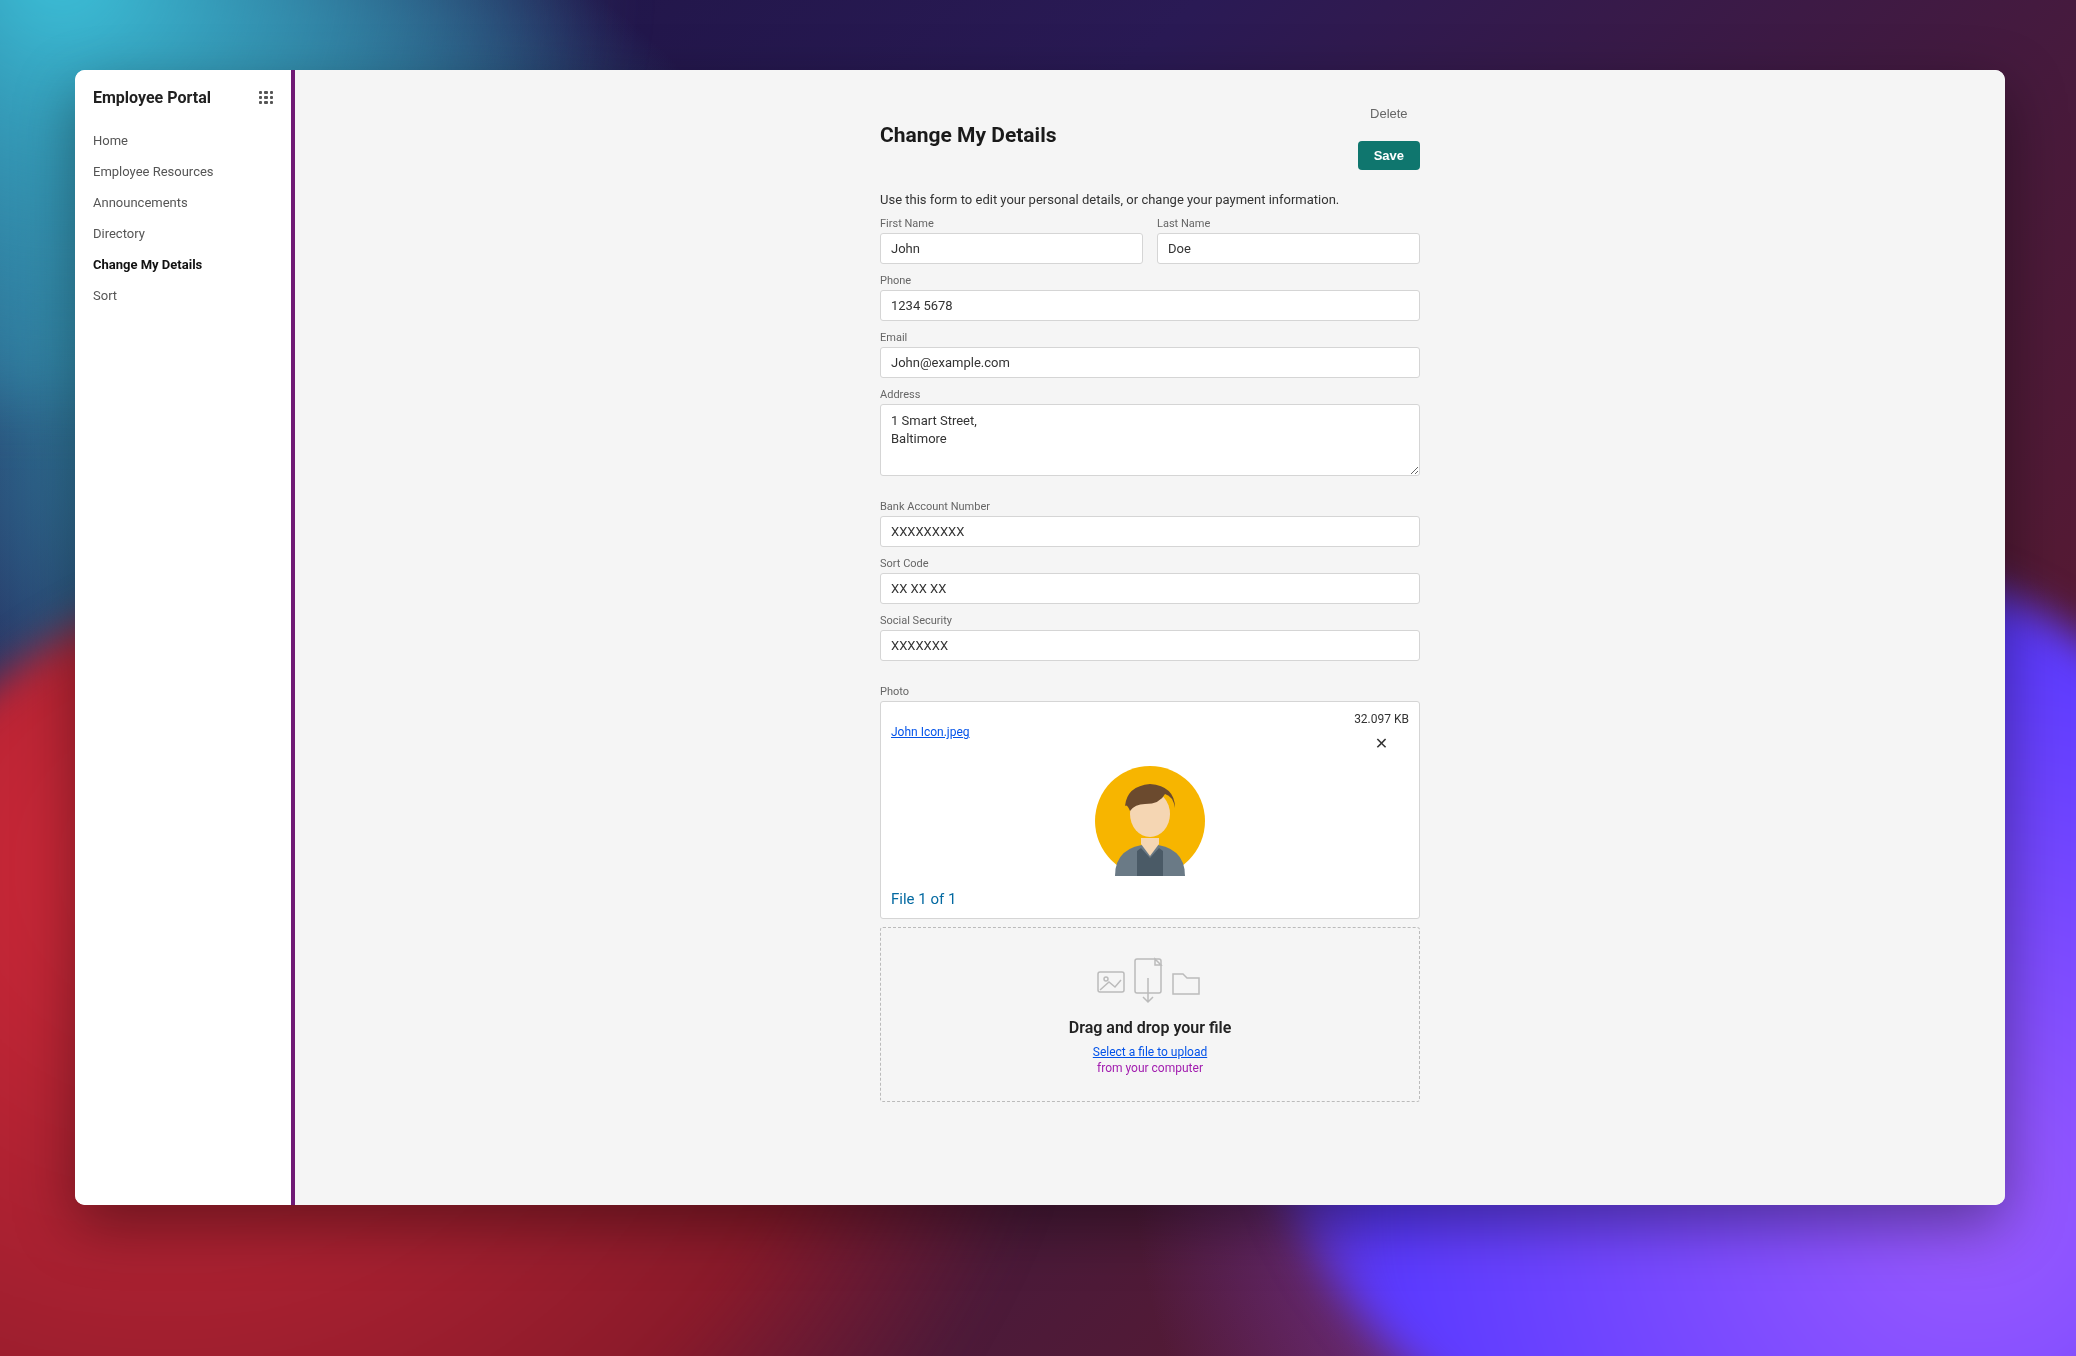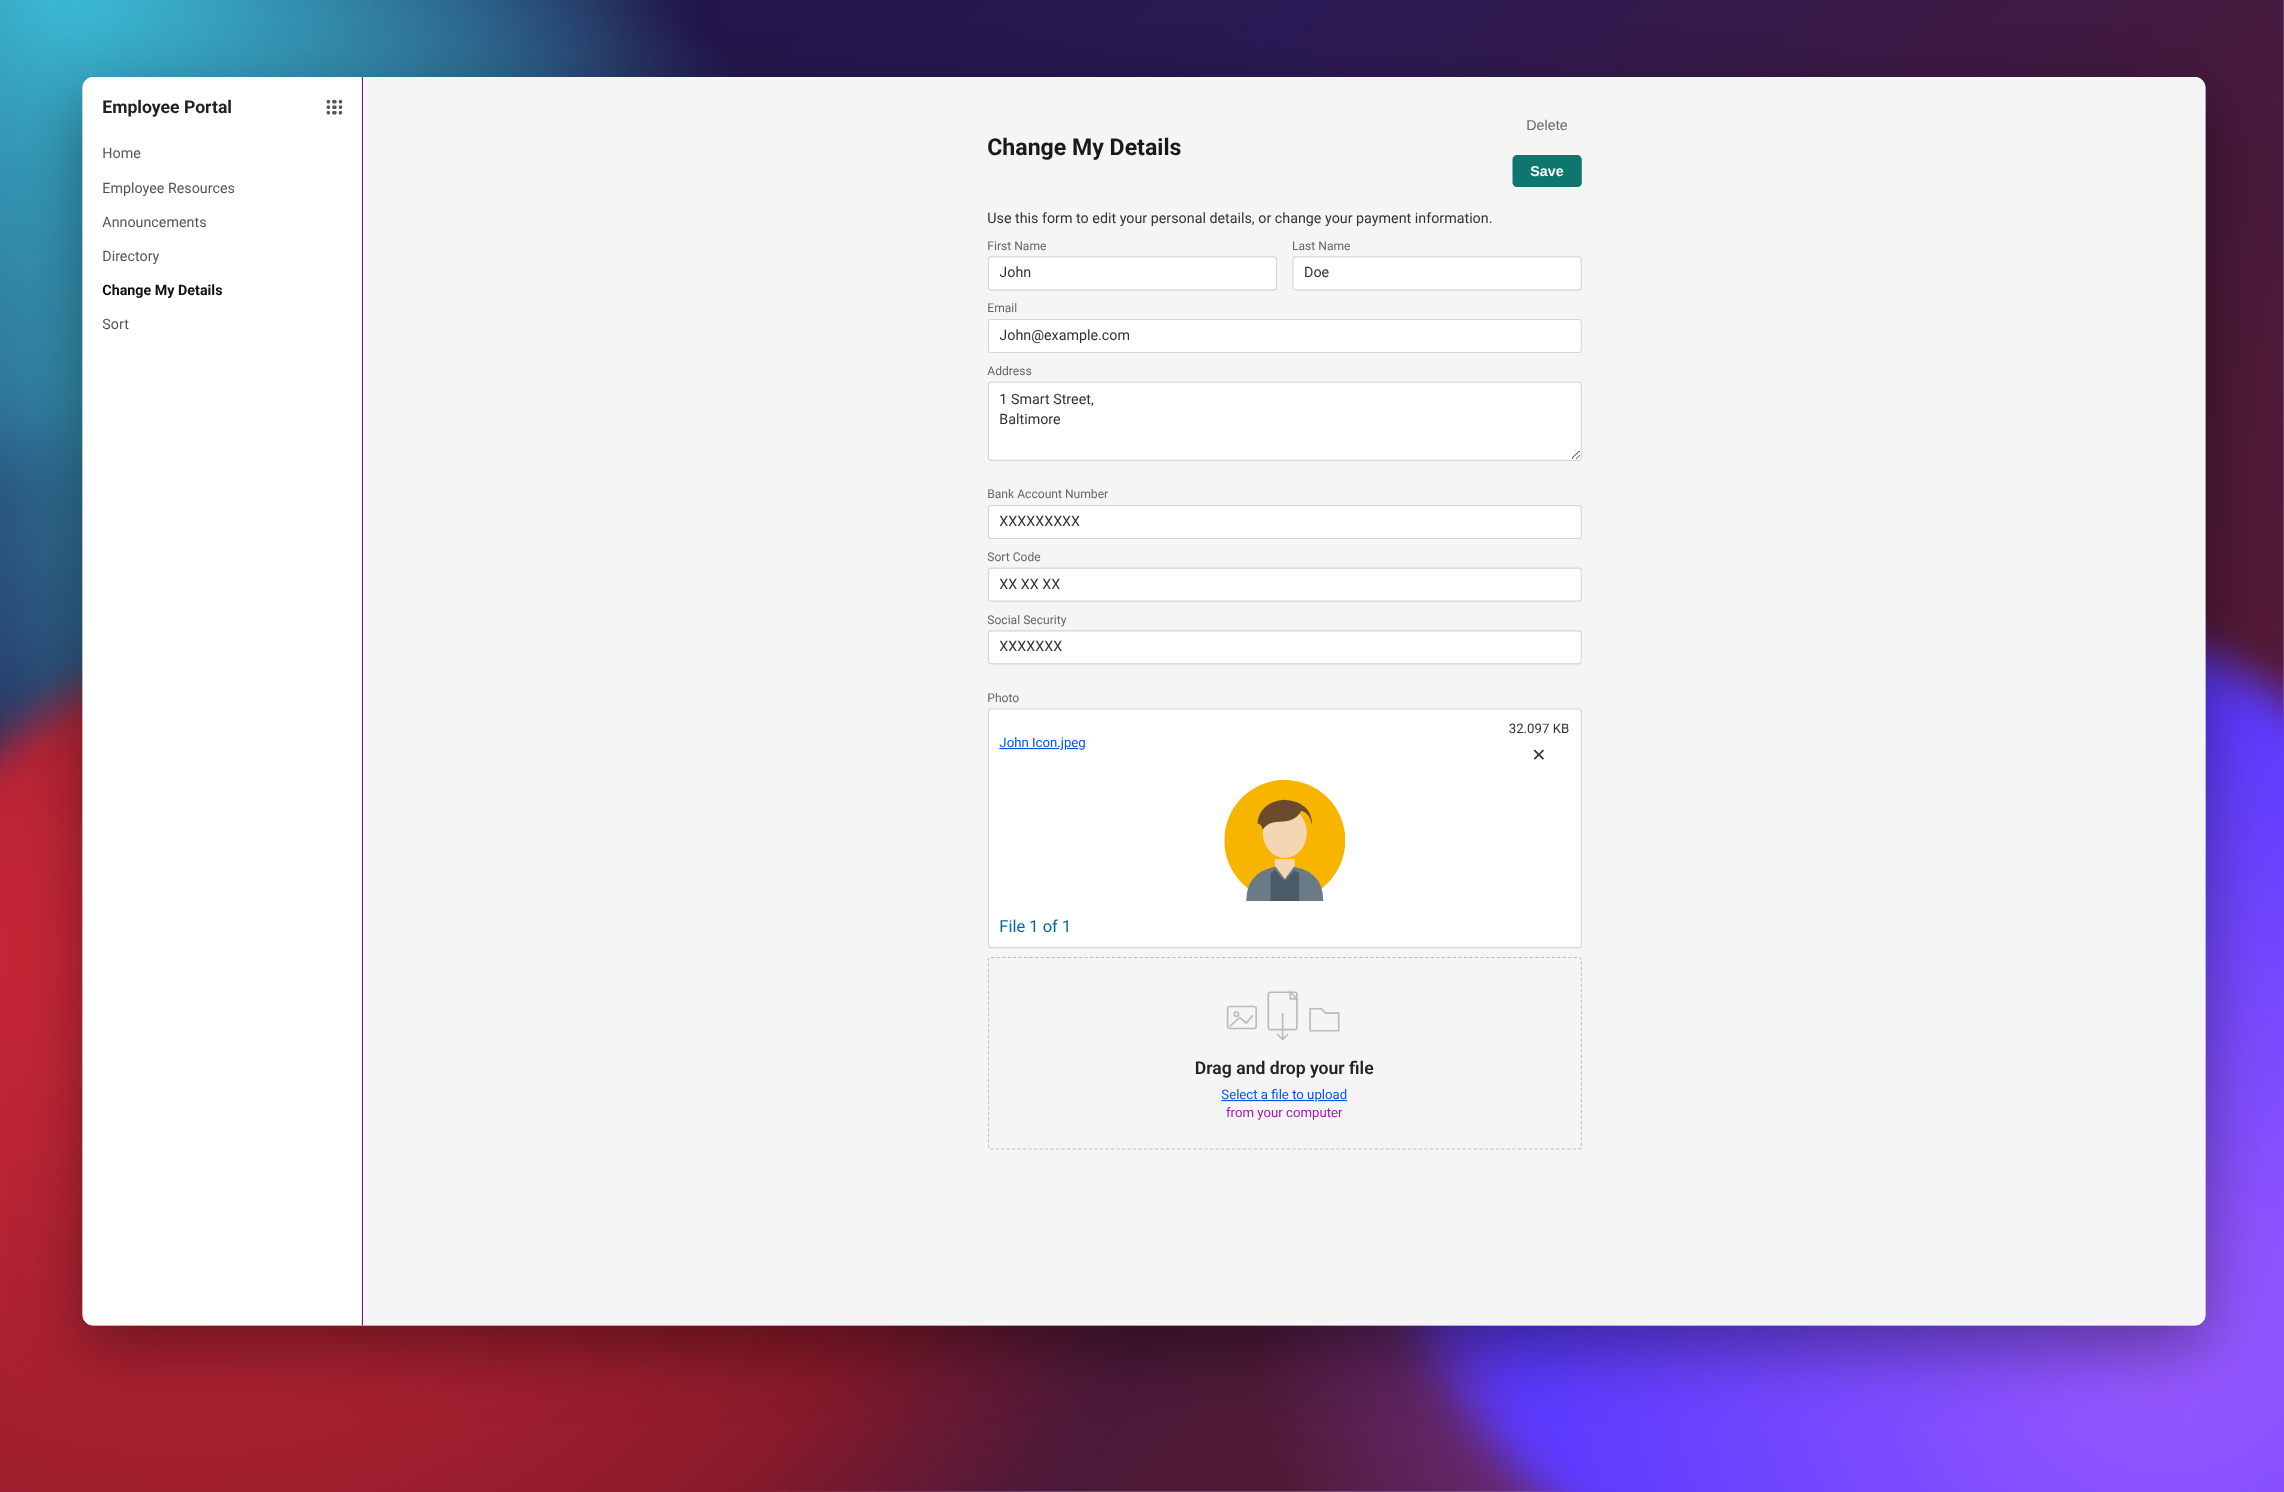--- a/index.html
+++ b/index.html
@@ -40,22 +40,22 @@
     left: 75px; top: 70px;
     width: 1930px; height: 1135px;
     background: #fff;
     border-radius: 10px;
     box-shadow: 0 20px 60px rgba(0,0,0,0.4);
     display: flex;
     overflow: hidden;
   }
 
   .sidebar {
-    width: 255px;
-    border-right: 1px solid #701a75;
+    width: 220px;
+    border-right: 4px solid #701a75;
     background: #fff;
     padding: 18px 0;
     flex-shrink: 0;
   }
   .sidebar-header {
     display: flex; align-items: center; justify-content: space-between;
     padding: 0 18px 18px 18px;
   }
   .sidebar-title {
     font-size: 16px; font-weight: 700; color: #212121;
@@ -194,20 +194,26 @@
         <div class="field">
           <label class="field-label">First Name</label>
           <input class="field-input" type="text" value="John" style="">
         </div>
         <div class="field">
           <label class="field-label">Last Name</label>
           <input class="field-input" type="text" value="Doe" style="">
         </div>
       </div>
 
+      <div class="row">
+        <div class="field">
+          <label class="field-label">Phone</label>
+          <input class="field-input" type="text" value="1234 5678" style="">
+        </div>
+      </div>
 
       <div class="row">
         <div class="field">
           <label class="field-label">Email</label>
           <input class="field-input" type="text" value="John@example.com" style="">
         </div>
       </div>
 
       <div class="row">
         <div class="field">

